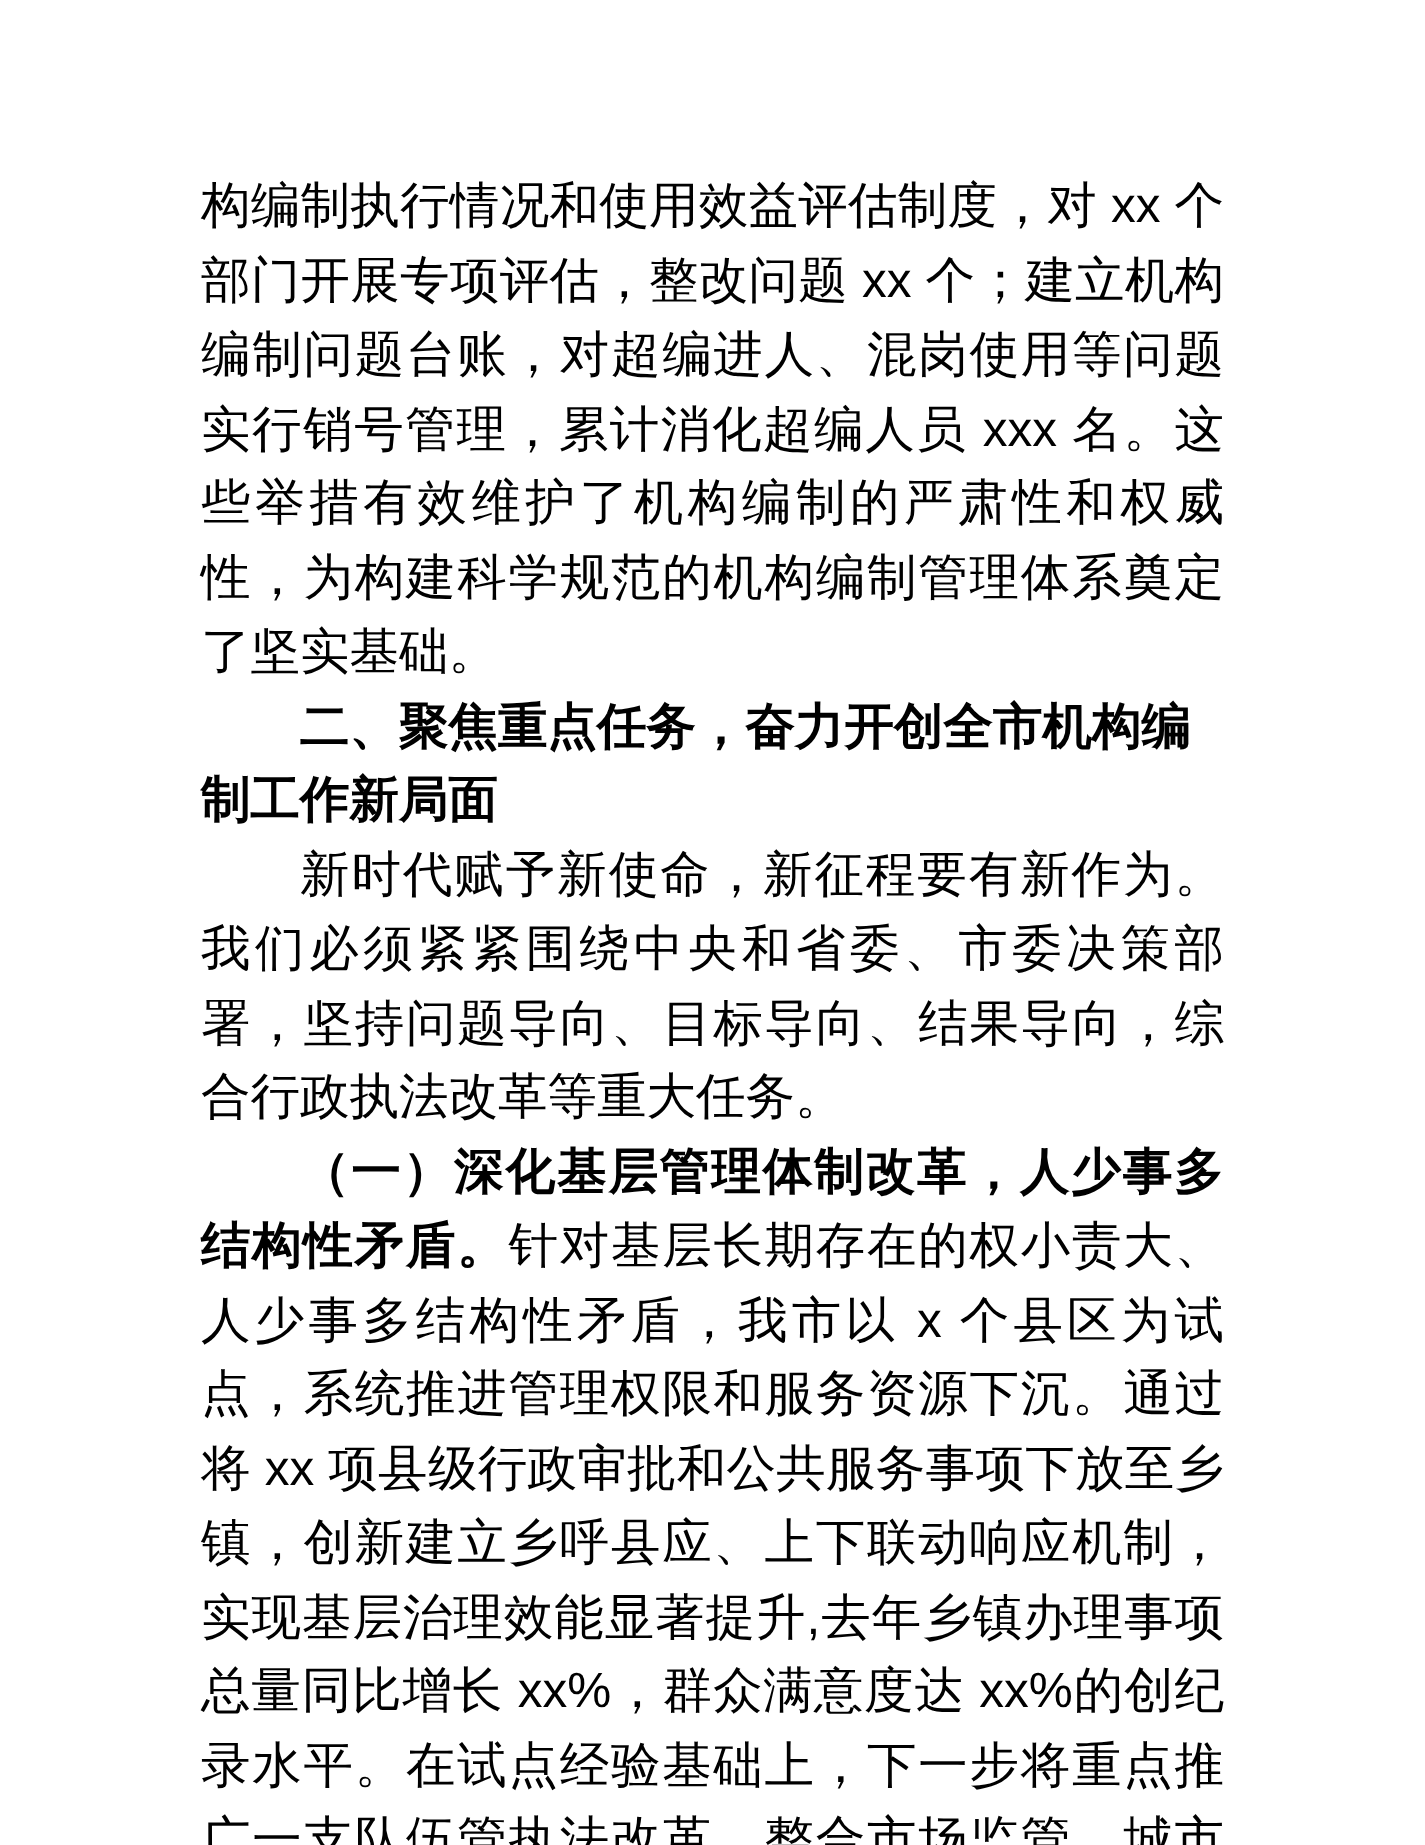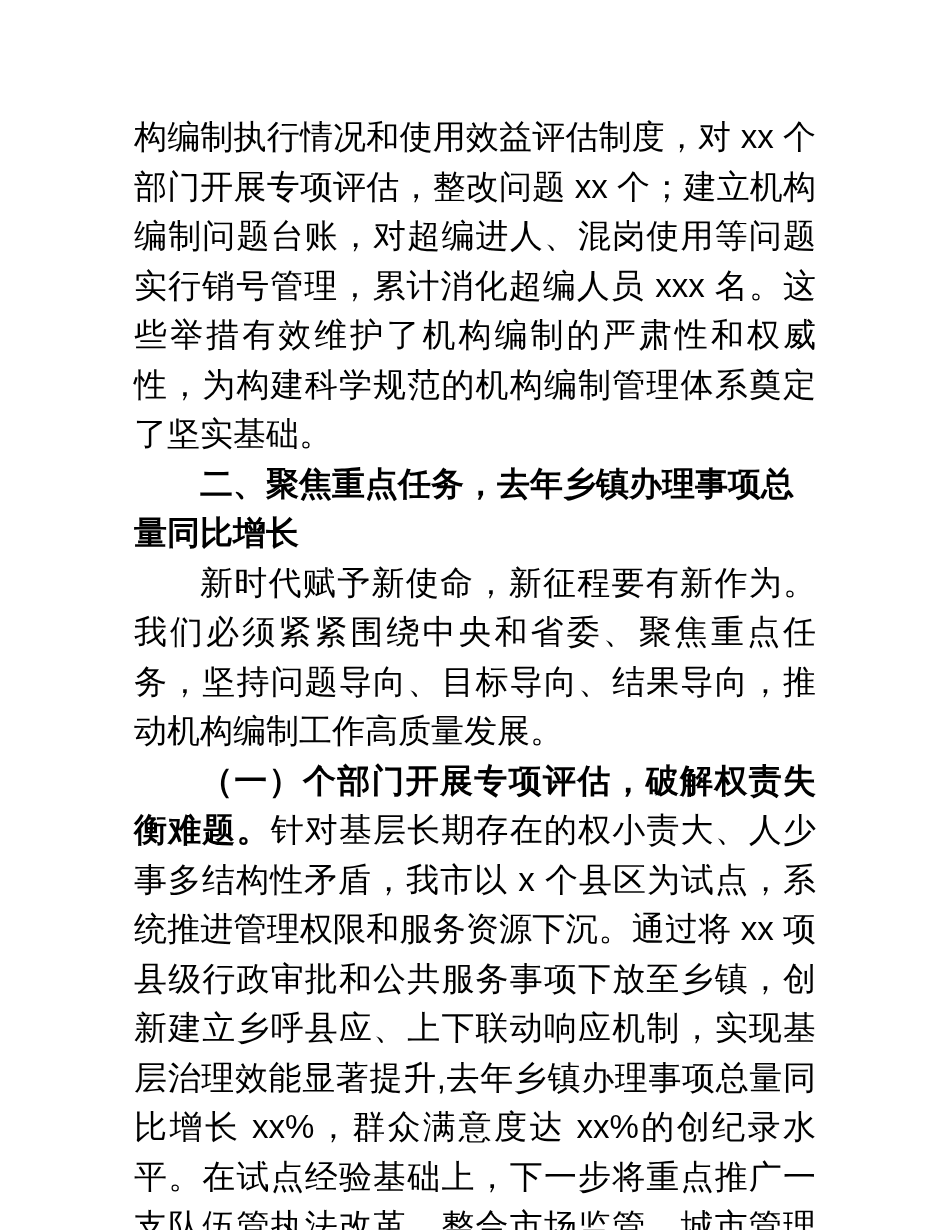--- a/index.html
+++ b/index.html
@@ -50,22 +50,22 @@
   }
 </style>
 </head>
 <body>
 
 <div class="page">
   <div class="content">
 
     <p class="para">构编制执行情况和使用效益评估制度，对 xx 个部门开展专项评估，整改问题 xx 个；建立机构编制问题台账，对超编进人、混岗使用等问题实行销号管理，累计消化超编人员 xxx 名。这些举措有效维护了机构编制的严肃性和权威性，为构建科学规范的机构编制管理体系奠定了坚实基础。</p>
 
-    <p class="para indent bold-line">二、聚焦重点任务，去年乡镇办理事项总量同比增长</p>
+    <p class="para indent bold-line">二、聚焦重点任务，奋力开创全市机构编制工作新局面</p>
 
-    <p class="para indent">新时代赋予新使命，新征程要有新作为。我们必须紧紧围绕中央和省委、聚焦重点任务，坚持问题导向、目标导向、结果导向，推动机构编制工作高质量发展。</p>
+    <p class="para indent">新时代赋予新使命，新征程要有新作为。我们必须紧紧围绕中央和省委、市委决策部署，坚持问题导向、目标导向、结果导向，综合行政执法改革等重大任务。</p>
 
 
 
-    <p class="para indent"><span class="run-bold">（一）个部门开展专项评估，破解权责失衡难题。</span><span>针对基层长期存在的权小责大、人少事多结构性矛盾，我市以 x 个县区为试点，系统推进管理权限和服务资源下沉。通过将 xx 项县级行政审批和公共服务事项下放至乡镇，创新建立乡呼县应、上下联动响应机制，实现基层治理效能显著提升,去年乡镇办理事项总量同比增长 xx%，群众满意度达 xx%的创纪录水平。在试点经验基础上，下一步将重点推广一支队伍管执法改革，整合市场监管、城市管理等领域执法力量；建设一站式</span></p>
+    <p class="para indent"><span class="run-bold">（一）深化基层管理体制改革，人少事多结构性矛盾。</span><span>针对基层长期存在的权小责大、人少事多结构性矛盾，我市以 x 个县区为试点，系统推进管理权限和服务资源下沉。通过将 xx 项县级行政审批和公共服务事项下放至乡镇，创新建立乡呼县应、上下联动响应机制，实现基层治理效能显著提升,去年乡镇办理事项总量同比增长 xx%，群众满意度达 xx%的创纪录水平。在试点经验基础上，下一步将重点推广一支队伍管执法改革，整合市场监管、城市管理等领域执法力量；建设一站式</span></p>
 
   </div>
 </div>
 
 </body></html>

